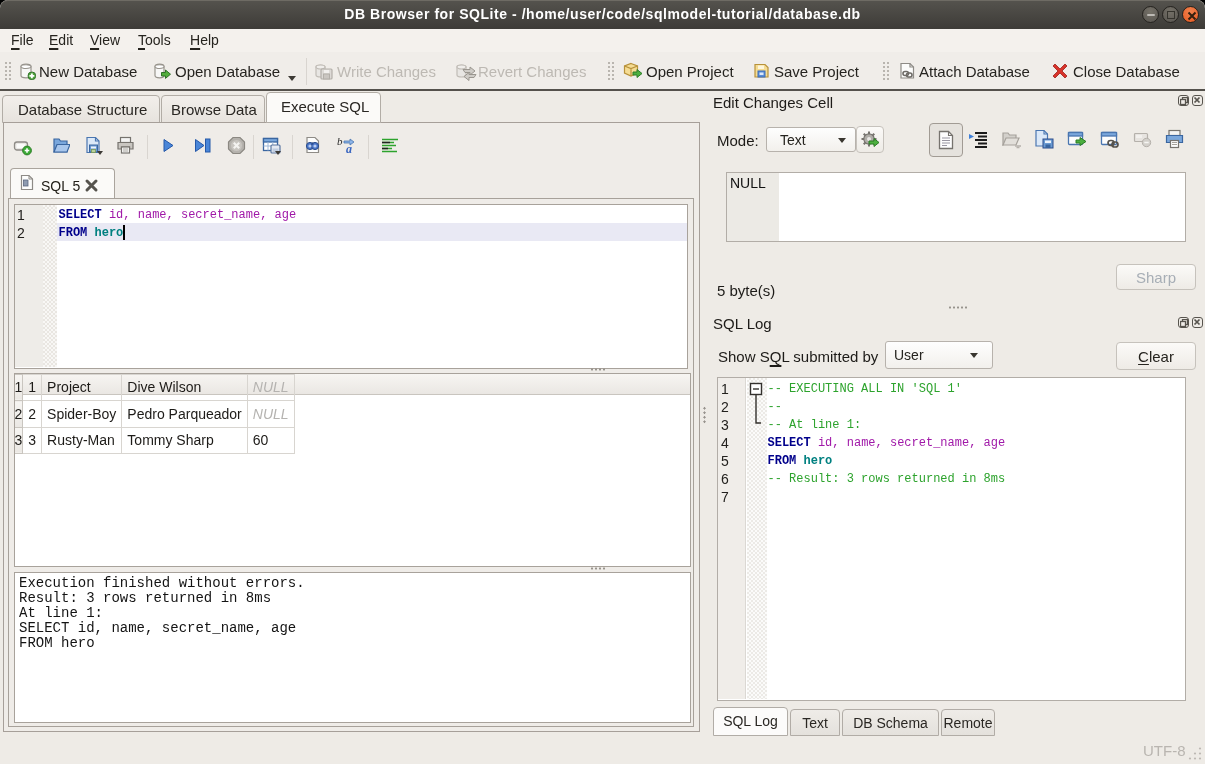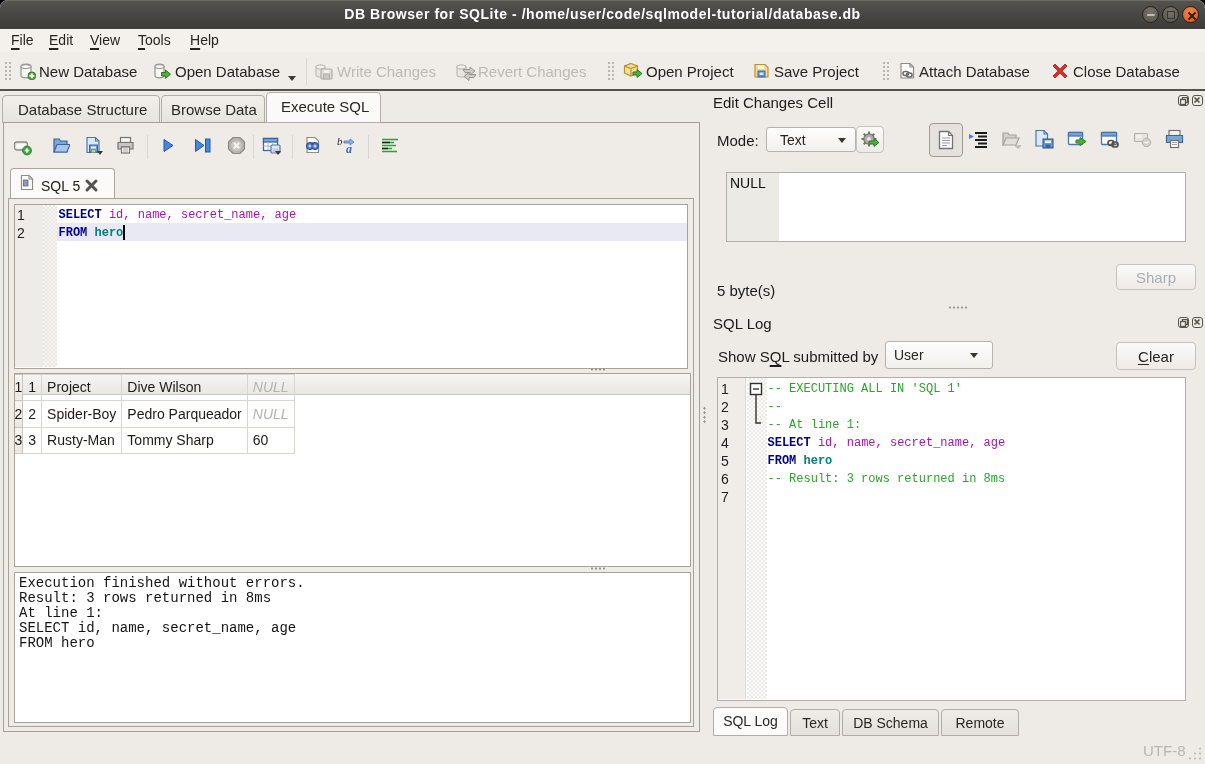--- a/index.html
+++ b/index.html
@@ -371,21 +371,21 @@
         <rect x="1.5" y="1.5" width="11" height="11" fill="#fff" stroke="#33312d" stroke-width="1.4"></rect>
         <path d="M4 7 L10 7" stroke="#33312d" stroke-width="1.4"></path>
         <path d="M7 12.5 L7 41 L12 41" fill="none" stroke="#33312d" stroke-width="1.4"></path>
       </svg>
     <div class="abs" style="left:49.5px;top:2px;font-family:'Liberation Mono',monospace;font-size:12px;line-height:18px;white-space:pre"><span style="color:#2da32d">-- EXECUTING ALL IN 'SQL 1'</span><br><span style="color:#2da32d">--</span><br><span style="color:#2da32d">-- At line 1:</span><br><b style="color:#00008b">SELECT</b> <span style="color:#a018a8">id, name, secret_name, age</span><br><b style="color:#00008b">FROM</b> <b style="color:#008080">hero</b><br><span style="color:#2da32d">-- Result: 3 rows returned in 8ms</span></div>
   </div>
 
   <div class="btab active" style="left:713px;width:75px">SQL Log</div>
   <div class="btab" style="left:790px;width:50px">Text</div>
   <div class="btab" style="left:842px;width:97px">DB Schema</div>
-  <div class="btab" style="left:941px;width:78px">Remote</div>
+  <div class="btab" style="left:941px;width:54px">Remote</div>
 
   <svg class="abs" style="left:1187px;top:746px" width="16" height="16">
       <g fill="#bdb9b3">
         <circle cx="13" cy="2.5" r="1.1"></circle>
         <circle cx="8" cy="7.5" r="1.1"></circle>
         <circle cx="13" cy="7.5" r="1.1"></circle>
         <circle cx="3" cy="12.5" r="1.1"></circle>
         <circle cx="8" cy="12.5" r="1.1"></circle>
         <circle cx="13" cy="12.5" r="1.1"></circle>
       </g>

